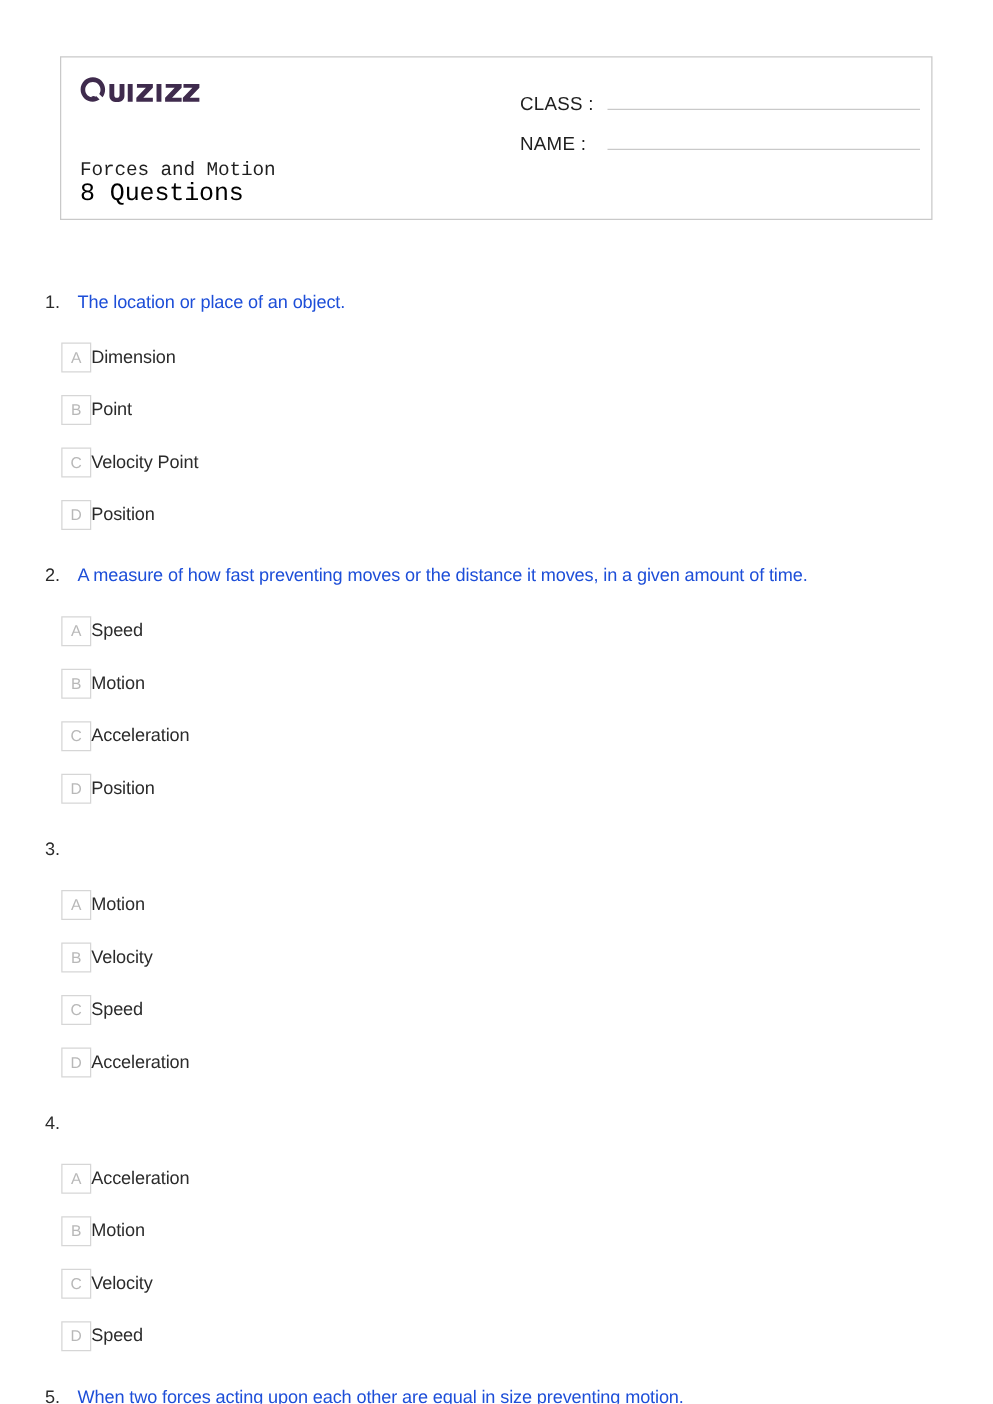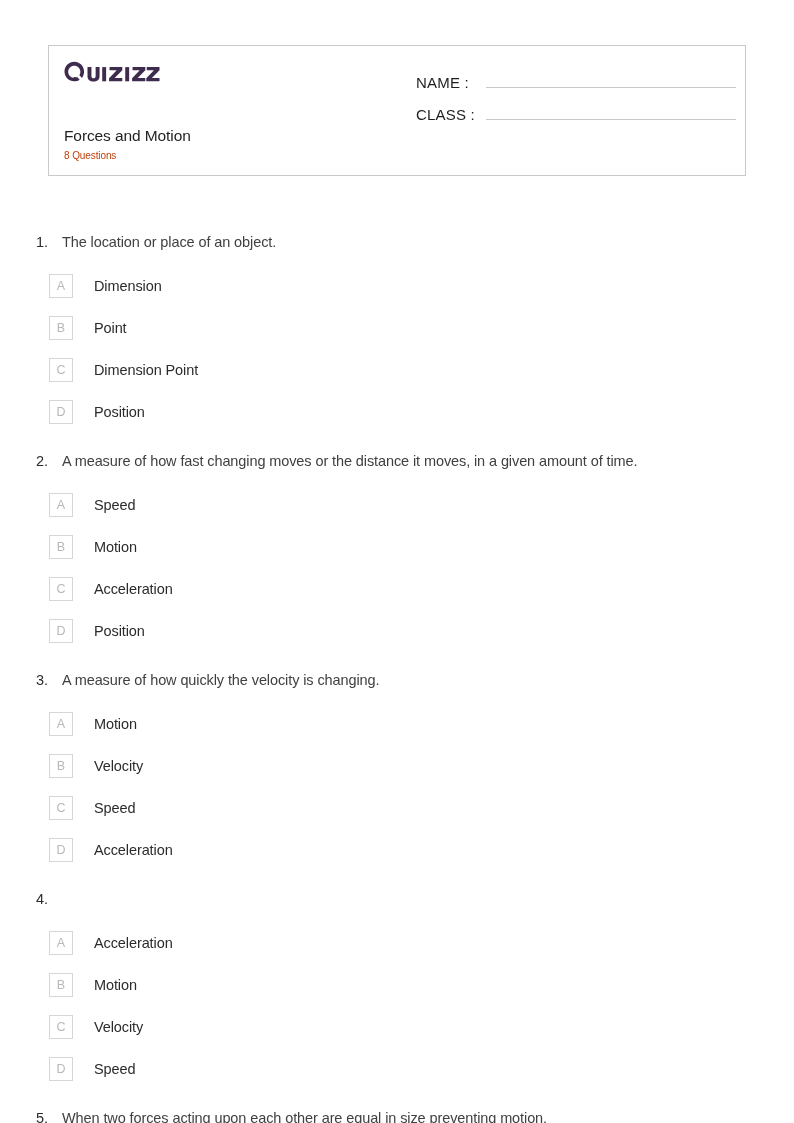--- a/index.html
+++ b/index.html
@@ -34,20 +34,21 @@
     border: 1px solid #c9c9c9;
     box-sizing: border-box;
     background: #ffffff;
   }
   .header-left {
     position: absolute;
     left: 15px;
     top: 0;
     width: 345px;
     height: 100%;
+    font-family: Liberation Mono, monospace;
   }
   .brand-logo {
     position: absolute;
     left: 0px;
     top: 13px;
     height: 26px;
     display: flex;
     align-items: center;
   }
   .brand-logo svg { display: block; }
@@ -58,23 +59,23 @@
     font-size: 15.5px;
     line-height: 20px;
     color: #1f1f1f;
     letter-spacing: -0.1px;
     white-space: nowrap;
   }
   .worksheet-subtitle {
     position: absolute;
     left: 0px;
     top: 100px;
-    font-size: 10px;
+    font-size: 20px;
     line-height: 20px;
-    color: #c2410c;
+    color: #000000;
     letter-spacing: -0.1px;
     white-space: nowrap;
   }
 
   
   .header-right {
     position: absolute;
     left: 367px;
     top: 22px;
     width: 320px;
@@ -124,21 +125,21 @@
     box-sizing: border-box;
     margin-left: 14px;
     font-size: 14.5px;
     line-height: 21px;
     color: #2b2b2b;
   }
   .q-text {
     flex: 1 1 auto;
     font-size: 14.5px;
     line-height: 21px;
-    color: #404040;
+    color: #1d4ed8;
     letter-spacing: -0.1px;
     max-width: 648px;
   }
   .options {
     display: flex;
     flex-wrap: wrap;
     margin-top: 12px;
     padding-left: 49px;
     width: 698px;
     box-sizing: border-box;
@@ -157,21 +158,20 @@
     border: 1px solid #d6d6d6;
     box-sizing: border-box;
     display: flex;
     align-items: center;
     justify-content: center;
     font-size: 12.5px;
     color: #b8b8b8;
     background: #ffffff;
   }
   .option-text {
-    margin-left: 21px;
     font-size: 14.5px;
     line-height: 20px;
     color: #2b2b2b;
     letter-spacing: -0.1px;
   }
   .block-gap { height: 18px; }
 </style>
 </head>
 <body>
 
@@ -195,27 +195,27 @@
           </g>
         </svg>
       </div>
 
       <div class="worksheet-title">Forces and Motion</div>
       <div class="worksheet-subtitle">8 Questions</div>
     </div>
 
     <div class="header-right">
       <div class="field-row">
+        <span class="field-label">CLASS :</span>
+        <span class="field-line"></span>
+      </div>
+      <div class="field-row">
         <span class="field-label">NAME :</span>
         <span class="field-line"></span>
       </div>
-      <div class="field-row">
-        <span class="field-label">CLASS :</span>
-        <span class="field-line"></span>
-      </div>
     </div>
 
   </div>
 
   <div class="questions">
       <div class="question-block">
         <div class="question-row">
           <div class="q-number">1.</div>
           <div class="q-text">The location or place of an object.</div>
         </div>
@@ -223,33 +223,33 @@
           <div class="option">
             <div class="option-letter">A</div>
             <div class="option-text">Dimension</div>
           </div>
           <div class="option">
             <div class="option-letter">B</div>
             <div class="option-text">Point</div>
           </div>
           <div class="option">
             <div class="option-letter">C</div>
-            <div class="option-text">Dimension Point</div>
+            <div class="option-text">Velocity Point</div>
           </div>
           <div class="option">
             <div class="option-letter">D</div>
             <div class="option-text">Position</div>
           </div>
         </div>
       </div>
       <div class="block-gap"></div>
       <div class="question-block">
         <div class="question-row">
           <div class="q-number">2.</div>
-          <div class="q-text">A measure of how fast changing moves or the distance it moves, in a given amount of time.</div>
+          <div class="q-text">A measure of how fast preventing moves or the distance it moves, in a given amount of time.</div>
         </div>
         <div class="options">
           <div class="option">
             <div class="option-letter">A</div>
             <div class="option-text">Speed</div>
           </div>
           <div class="option">
             <div class="option-letter">B</div>
             <div class="option-text">Motion</div>
           </div>
@@ -260,21 +260,20 @@
           <div class="option">
             <div class="option-letter">D</div>
             <div class="option-text">Position</div>
           </div>
         </div>
       </div>
       <div class="block-gap"></div>
       <div class="question-block">
         <div class="question-row">
           <div class="q-number">3.</div>
-          <div class="q-text">A measure of how quickly the velocity is changing.</div>
         </div>
         <div class="options">
           <div class="option">
             <div class="option-letter">A</div>
             <div class="option-text">Motion</div>
           </div>
           <div class="option">
             <div class="option-letter">B</div>
             <div class="option-text">Velocity</div>
           </div>

